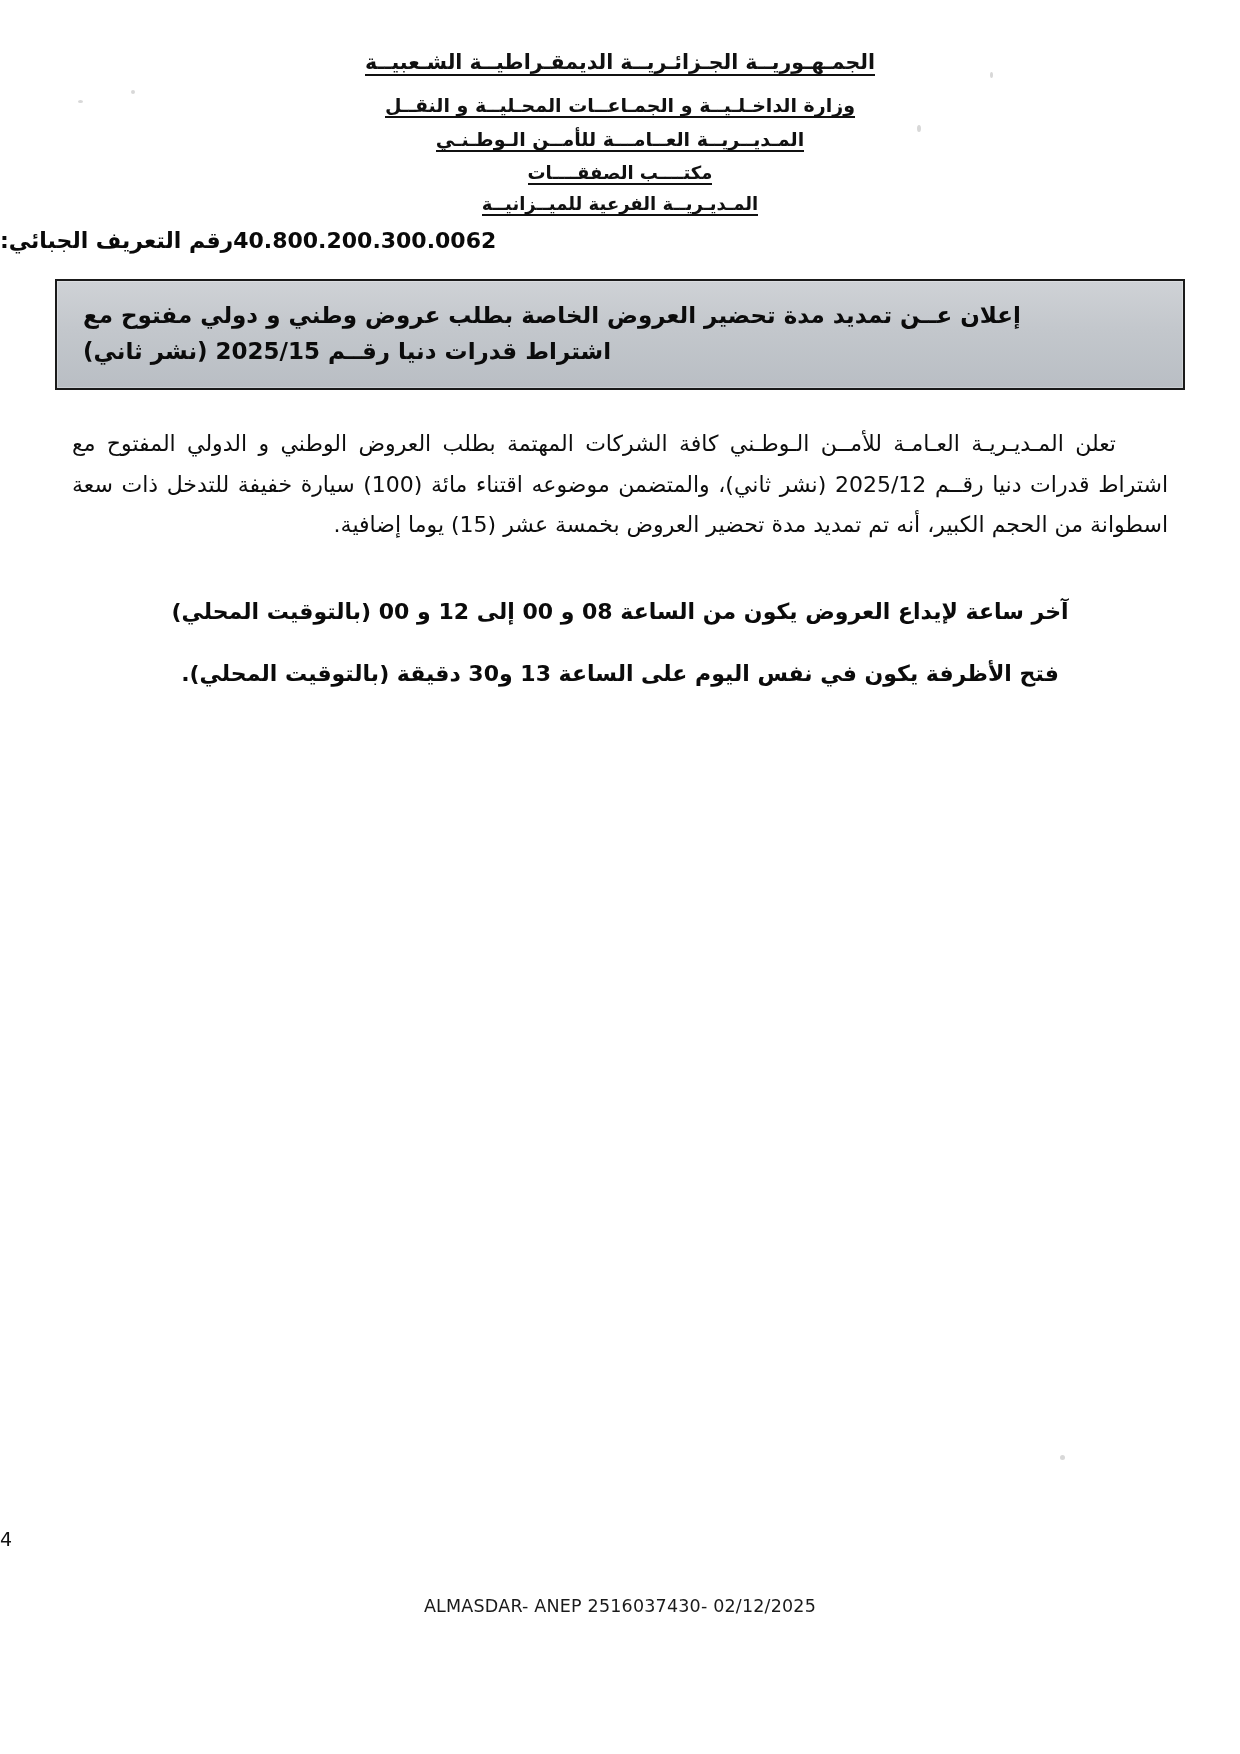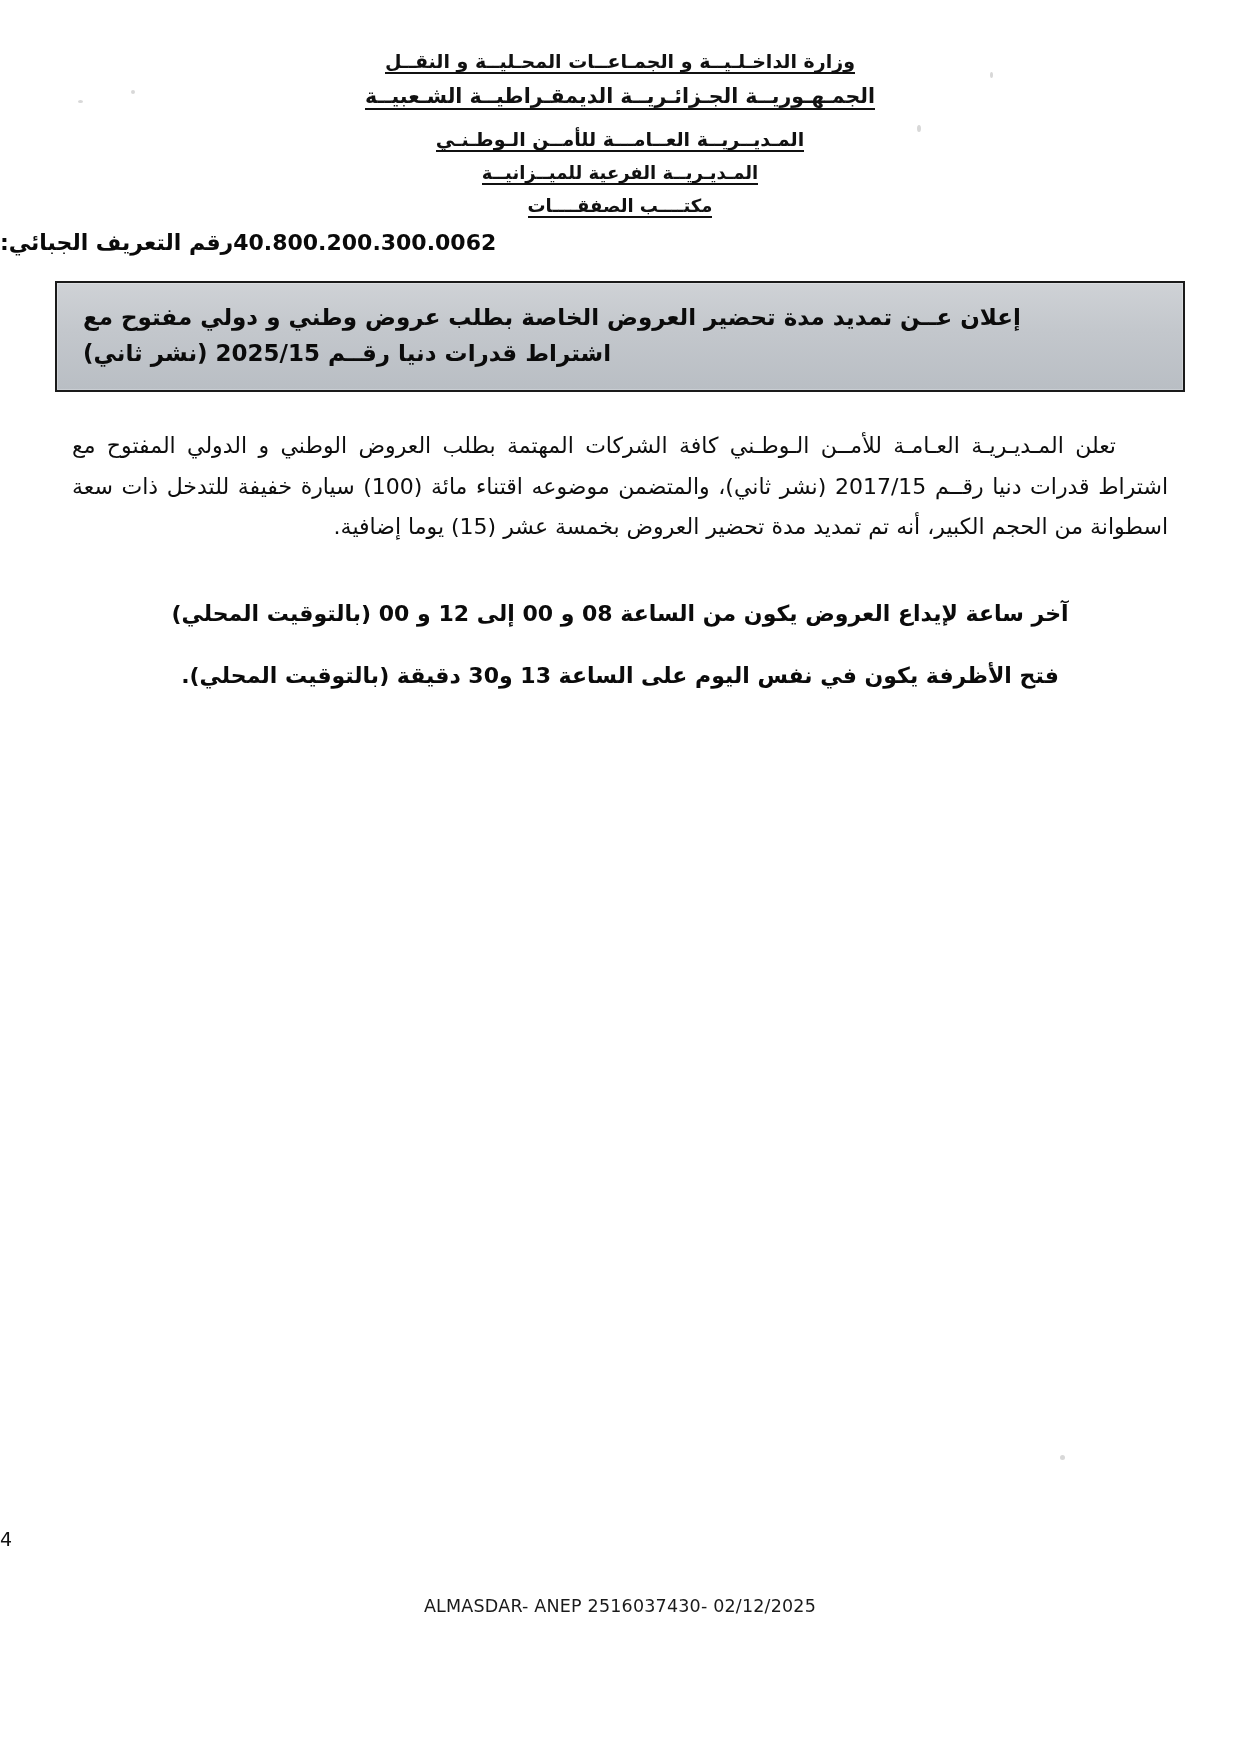--- a/index.html
+++ b/index.html
@@ -131,48 +131,48 @@
 
 <div class="page">
 
   <div class="speck" style="left:78px;top:100px;width:5px;height:3px;"></div>
   <div class="speck" style="left:131px;top:90px;width:4px;height:4px;"></div>
   <div class="speck" style="left:990px;top:72px;width:3px;height:6px;"></div>
   <div class="speck" style="left:917px;top:125px;width:4px;height:7px;"></div>
   <div class="speck" style="left:1060px;top:1455px;width:5px;height:5px;"></div>
 
   <div class="header">
+    <div class="hline h1">
+      <span class="u">الجمـهـوريــة الجـزائـريــة الديمقـراطيــة الشـعبيــة</span>
+    </div>
     <div class="hline h2">
       <span class="u">وزارة الداخـلـيــة و الجمـاعــات المحـليــة و النقــل</span>
-    </div>
-    <div class="hline h1">
-      <span class="u">الجمـهـوريــة الجـزائـريــة الديمقـراطيــة الشـعبيــة</span>
     </div>
     <div class="hline h3">
       <span class="u">المـديــريــة العــامـــة للأمــن الـوطـنـي</span>
     </div>
+    <div class="hline h6">
+      <span class="u">مكتــــب الصفقــــات</span>
+    </div>
     <div class="hline h5">
       <span class="u">المـديـريــة الفرعية للميــزانيــة</span>
-    </div>
-    <div class="hline h6">
-      <span class="u">مكتــــب الصفقــــات</span>
     </div>
 
     <div class="taxline">
       <span class="num">40.800.200.300.0062</span><span>رقم التعريف الجبائي:</span>
     </div>
   </div>
 
   <div class="titlebox">
     <p>إعلان عــن تمديد مدة تحضير العروض الخاصة بطلب عروض وطني و دولي مفتوح مع</p>
     <p>اشتراط قدرات دنيا رقــم 2025/15 (نشر ثاني)</p>
   </div>
 
   <div class="body">
-    <p class="indent">تعلن المـديـريـة العـامـة للأمــن الـوطـني كافة الشركات المهتمة بطلب العروض الوطني و الدولي المفتوح مع اشتراط قدرات دنيا رقــم 2017/15 (نشر ثاني)، والمتضمن موضوعه اقتناء مائة (100) سيارة خفيفة للتدخل ذات سعة اسطوانة من الحجم الكبير، أنه تم تمديد مدة تحضير العروض بخمسة عشر (15) يوما إضافية.</p>
+    <p class="indent">تعلن المـديـريـة العـامـة للأمــن الـوطـني كافة الشركات المهتمة بطلب العروض الوطني و الدولي المفتوح مع اشتراط قدرات دنيا رقــم 2025/12 (نشر ثاني)، والمتضمن موضوعه اقتناء مائة (100) سيارة خفيفة للتدخل ذات سعة اسطوانة من الحجم الكبير، أنه تم تمديد مدة تحضير العروض بخمسة عشر (15) يوما إضافية.</p>
   </div>
 
   <div class="emph">
     <p>آخر ساعة لإيداع العروض يكون من الساعة 08 و 00 إلى 12 و 00 (بالتوقيت المحلي)</p>
     <p>فتح الأظرفة يكون في نفس اليوم  على الساعة 13 و30 دقيقة (بالتوقيت المحلي).</p>
   </div>
 
   <div class="pagenum">
     <span class="n">4</span>
   </div>

